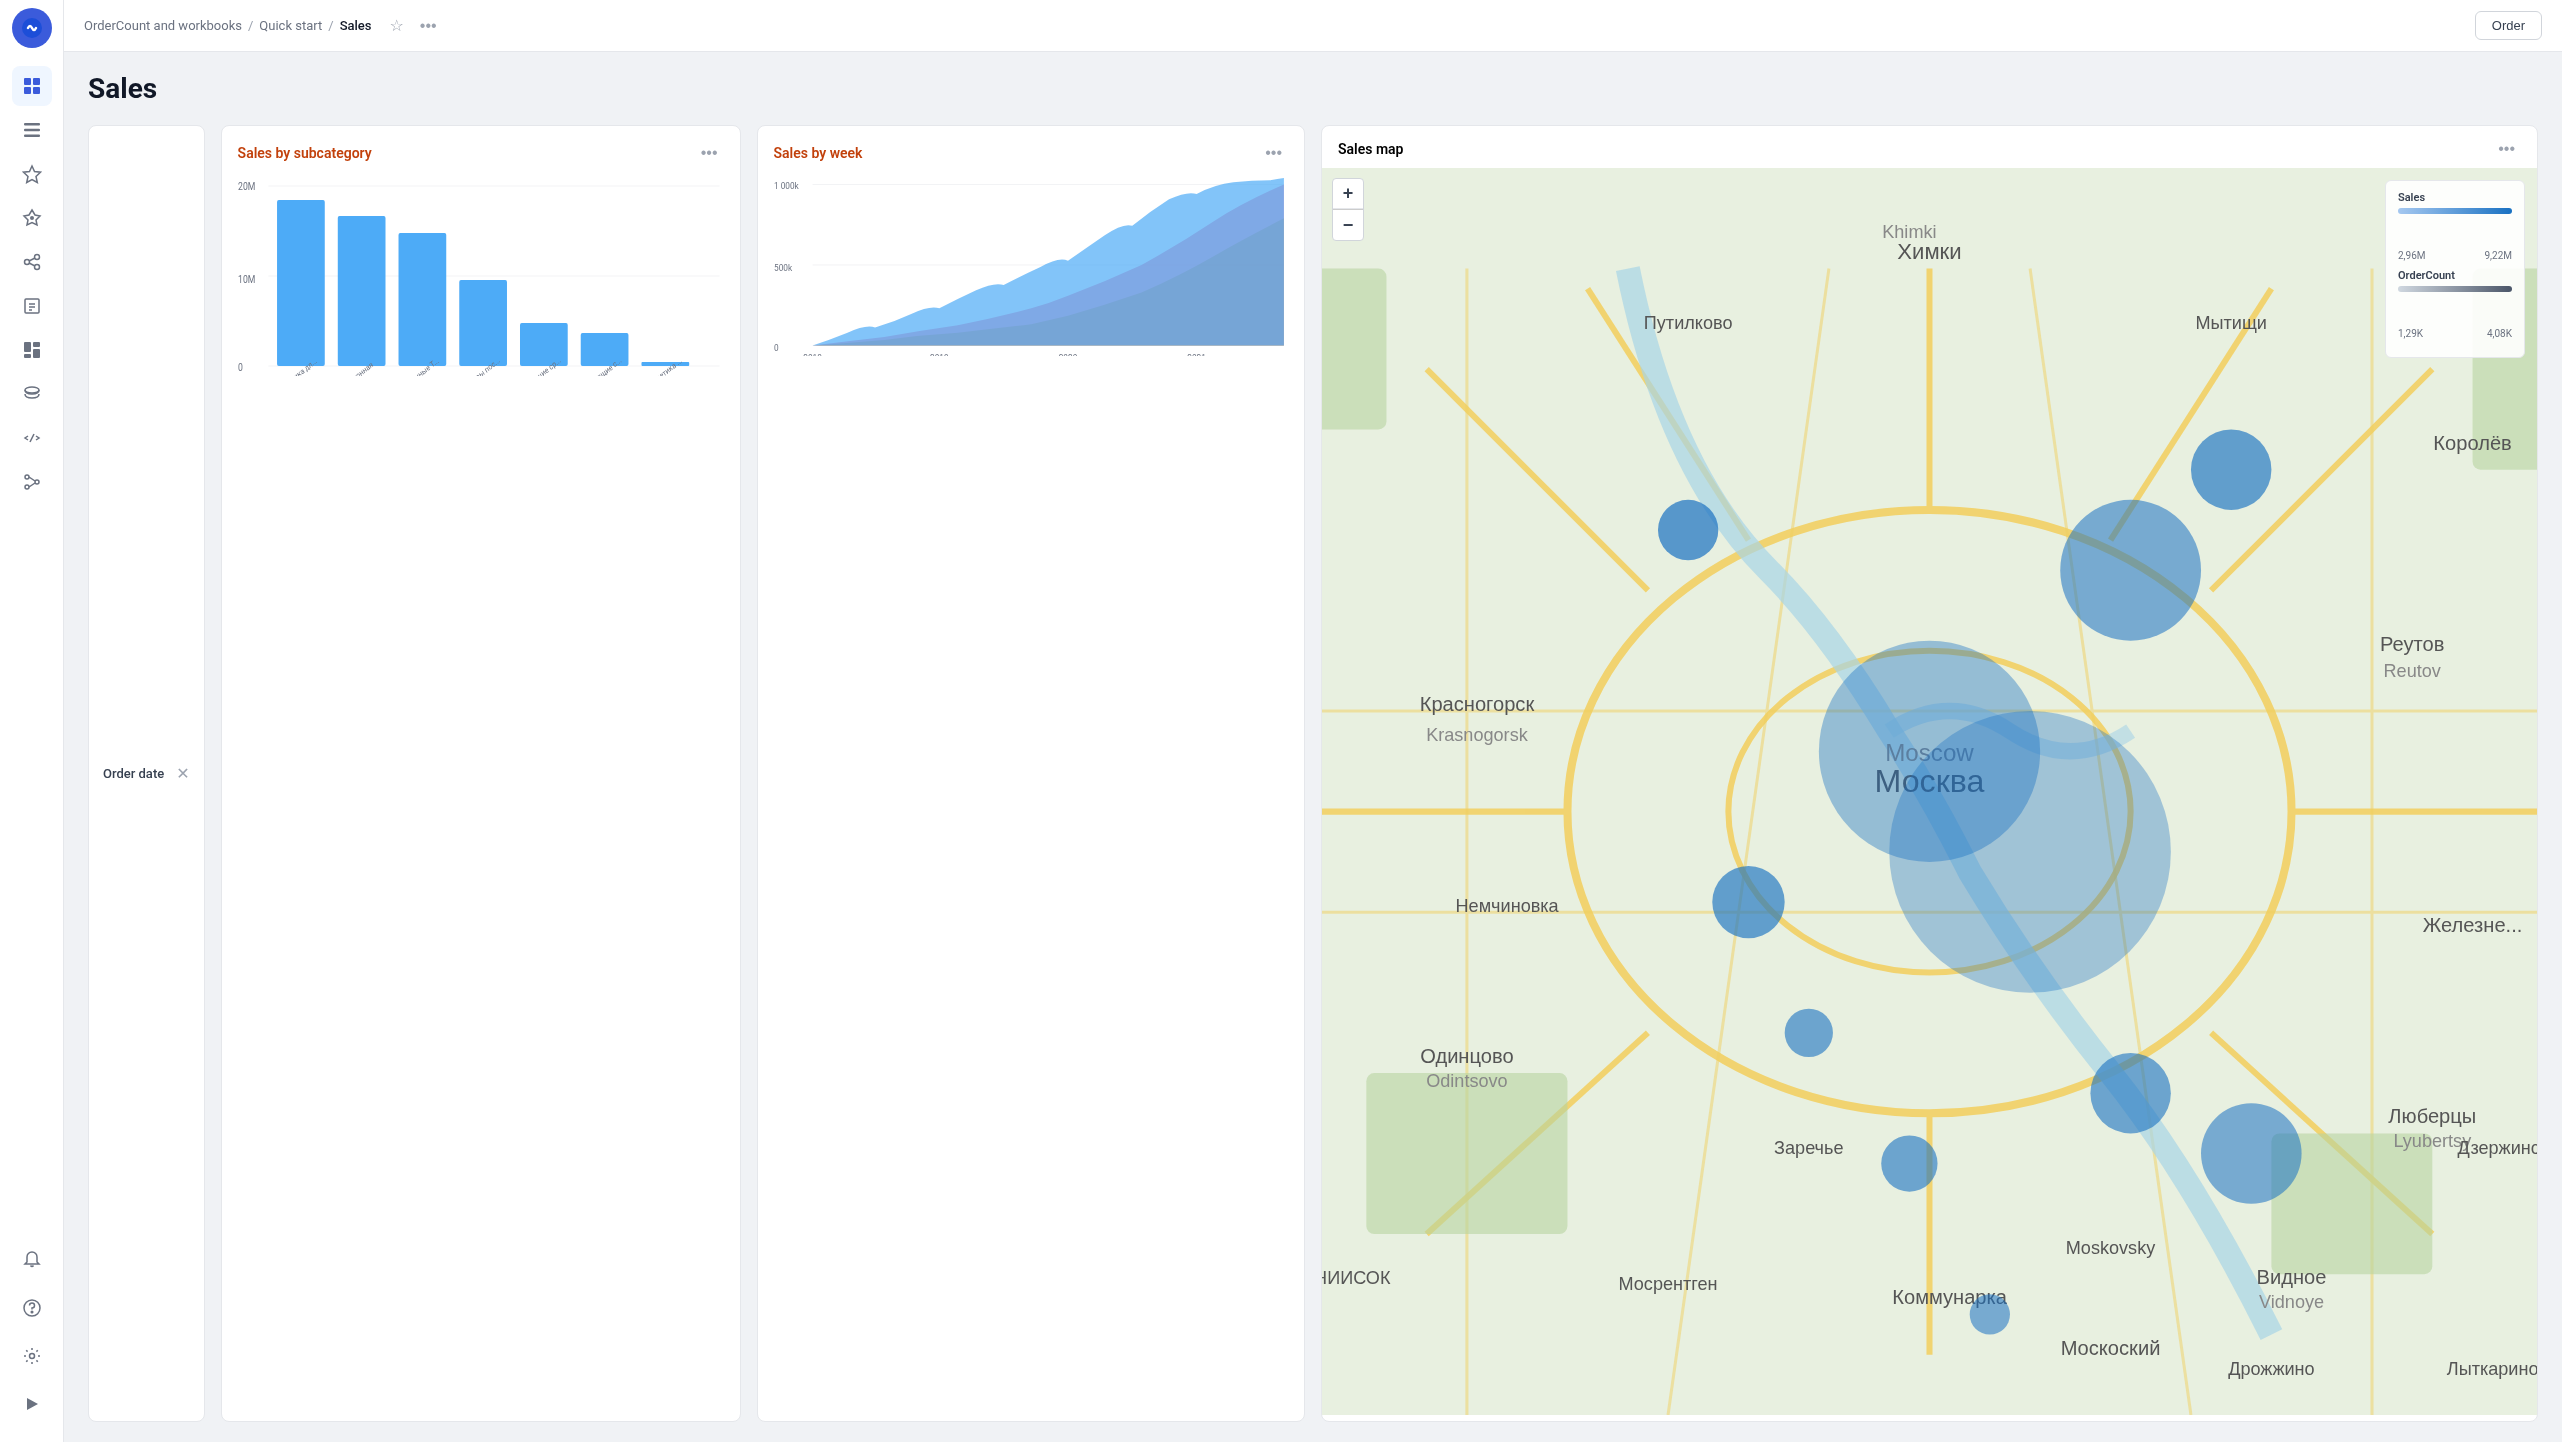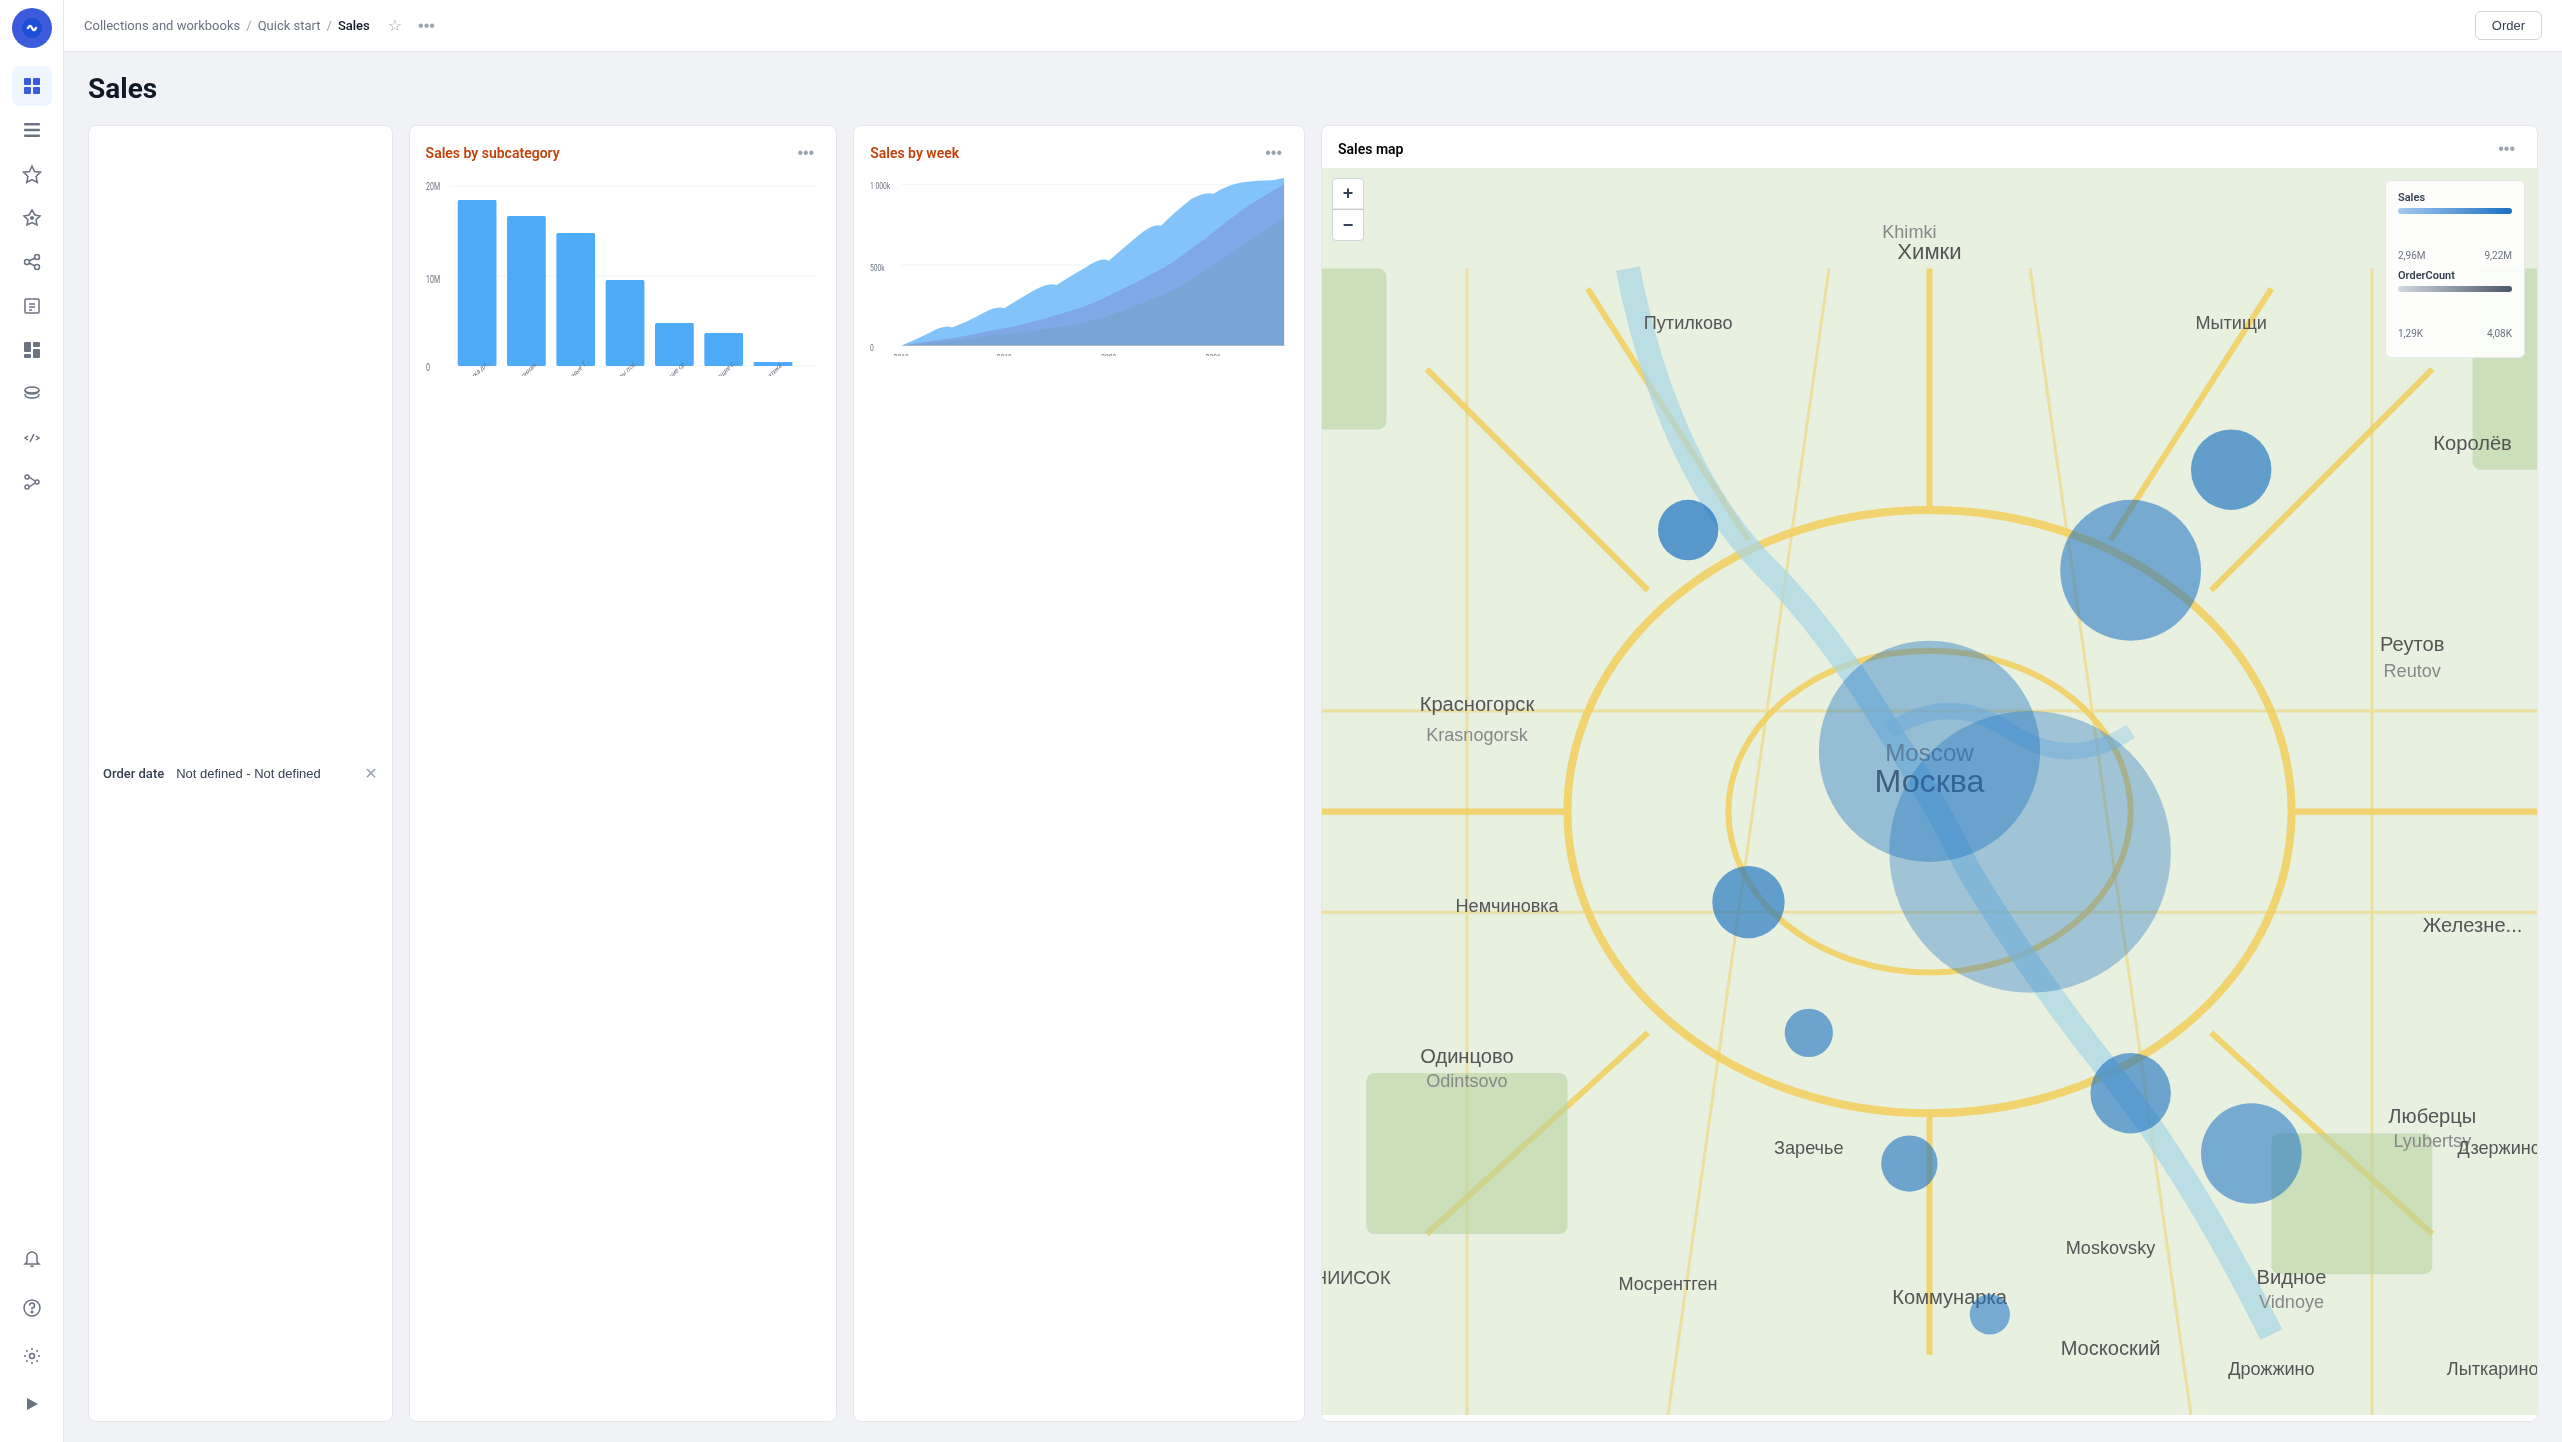--- a/index.html
+++ b/index.html
@@ -395,21 +395,21 @@
         <polygon points="5,4 16,10 5,16"></polygon>
       </svg>
     </div>
   </div>
 </div>
 
 <div class="main">
 
   <div class="header">
     <div class="breadcrumb">
-      <a href="#">Collections and workbooks</a>
+      <a href="#">OrderCount and workbooks</a>
       <span class="sep">/</span>
       <a href="#">Quick start</a>
       <span class="sep">/</span>
       <span class="current">Sales</span>
       <div class="breadcrumb-actions">
         <button class="star-btn">☆</button>
         <button class="dots-btn">•••</button>
       </div>
     </div>
     <button class="edit-btn">Order</button>
@@ -417,21 +417,20 @@
 
   <div class="page-body">
     <h1 class="page-title">Sales</h1>
 
     <div class="dashboard-grid">
 
       <div class="left-col">
 
         <div class="filter-row">
           <span class="filter-label">Order date</span>
-          <input class="filter-input" readonly="" value="Not defined - Not defined" style="">
           <button class="filter-clear">✕</button>
         </div>
 
         <div class="chart-card">
           <div class="chart-header">
             <span class="chart-title">Sales by subcategory</span>
             <button class="chart-menu-btn">•••</button>
           </div>
           <div class="bar-chart-container">
             <svg class="bar-chart-svg" viewBox="0 0 560 200" preserveAspectRatio="none">

